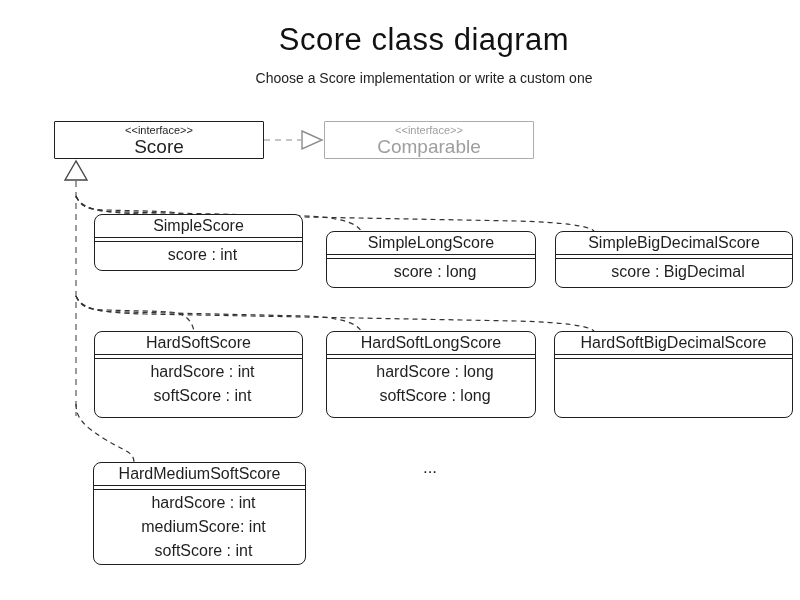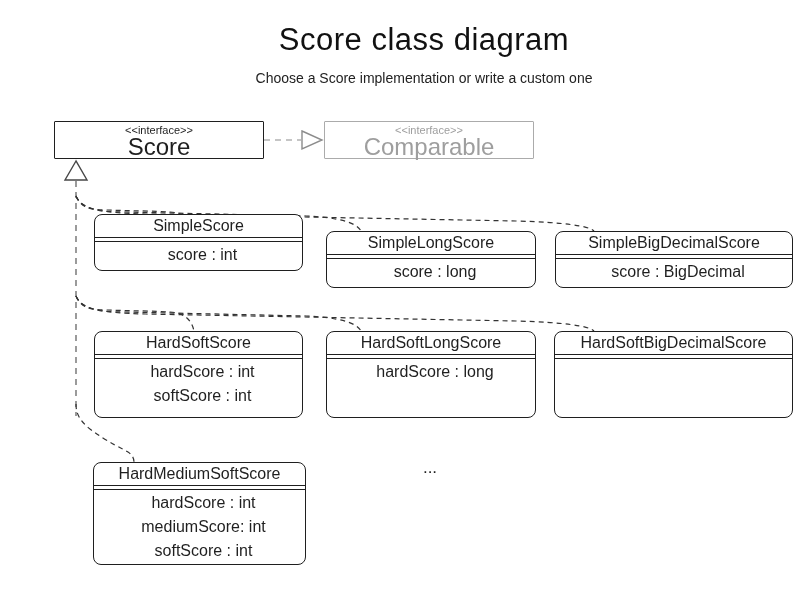--- a/index.html
+++ b/index.html
@@ -18,21 +18,21 @@
     font-size:14px;color:#222;
   }
 
   .iface{
     position:absolute;box-sizing:border-box;border-radius:1px;background:#fff;
     display:flex;flex-direction:column;align-items:center;justify-content:center;
   }
   .iface.dark{border:1.5px solid #1f1f1f;}
   .iface.muted{border:1.2px solid #ababab;color:#9e9e9e;}
   .iface .stereo{font-size:11px;line-height:12px;}
-  .iface .iname{font-size:24px;line-height:21px;}
+  .iface .iname{font-size:19px;line-height:21px;}
 
   .cls{
     position:absolute;box-sizing:border-box;border:1.2px solid #1f1f1f;
     border-radius:8px;background:#fff;overflow:hidden;
   }
   .cls-title{
     text-align:center;font-size:16px;line-height:22px;height:22px;
     border-bottom:1px solid #1f1f1f;padding:0 2px;white-space:nowrap;
   }
   .cls-sep{height:3px;border-bottom:1px solid #1f1f1f;}
@@ -113,20 +113,21 @@
       <div class="fld">hardScore : int</div>
       <div class="fld">softScore : int</div>
     </div>
   </div>
 
   <div class="cls" style="left:302px;top:331px;width:210px;height:87px">
     <div class="cls-title">HardSoftLongScore</div>
     <div class="cls-sep"></div>
     <div class="cls-fields">
       <div class="fld">hardScore : long</div>
+      <div class="fld">softScore : long</div>
     </div>
   </div>
 
   <div class="cls" style="left:530px;top:331px;width:239px;height:87px">
     <div class="cls-title">HardSoftBigDecimalScore</div>
     <div class="cls-sep"></div>
   </div>
 
   <div class="cls" style="left:69px;top:462px;width:213px;height:103px">
     <div class="cls-title">HardMediumSoftScore</div>

